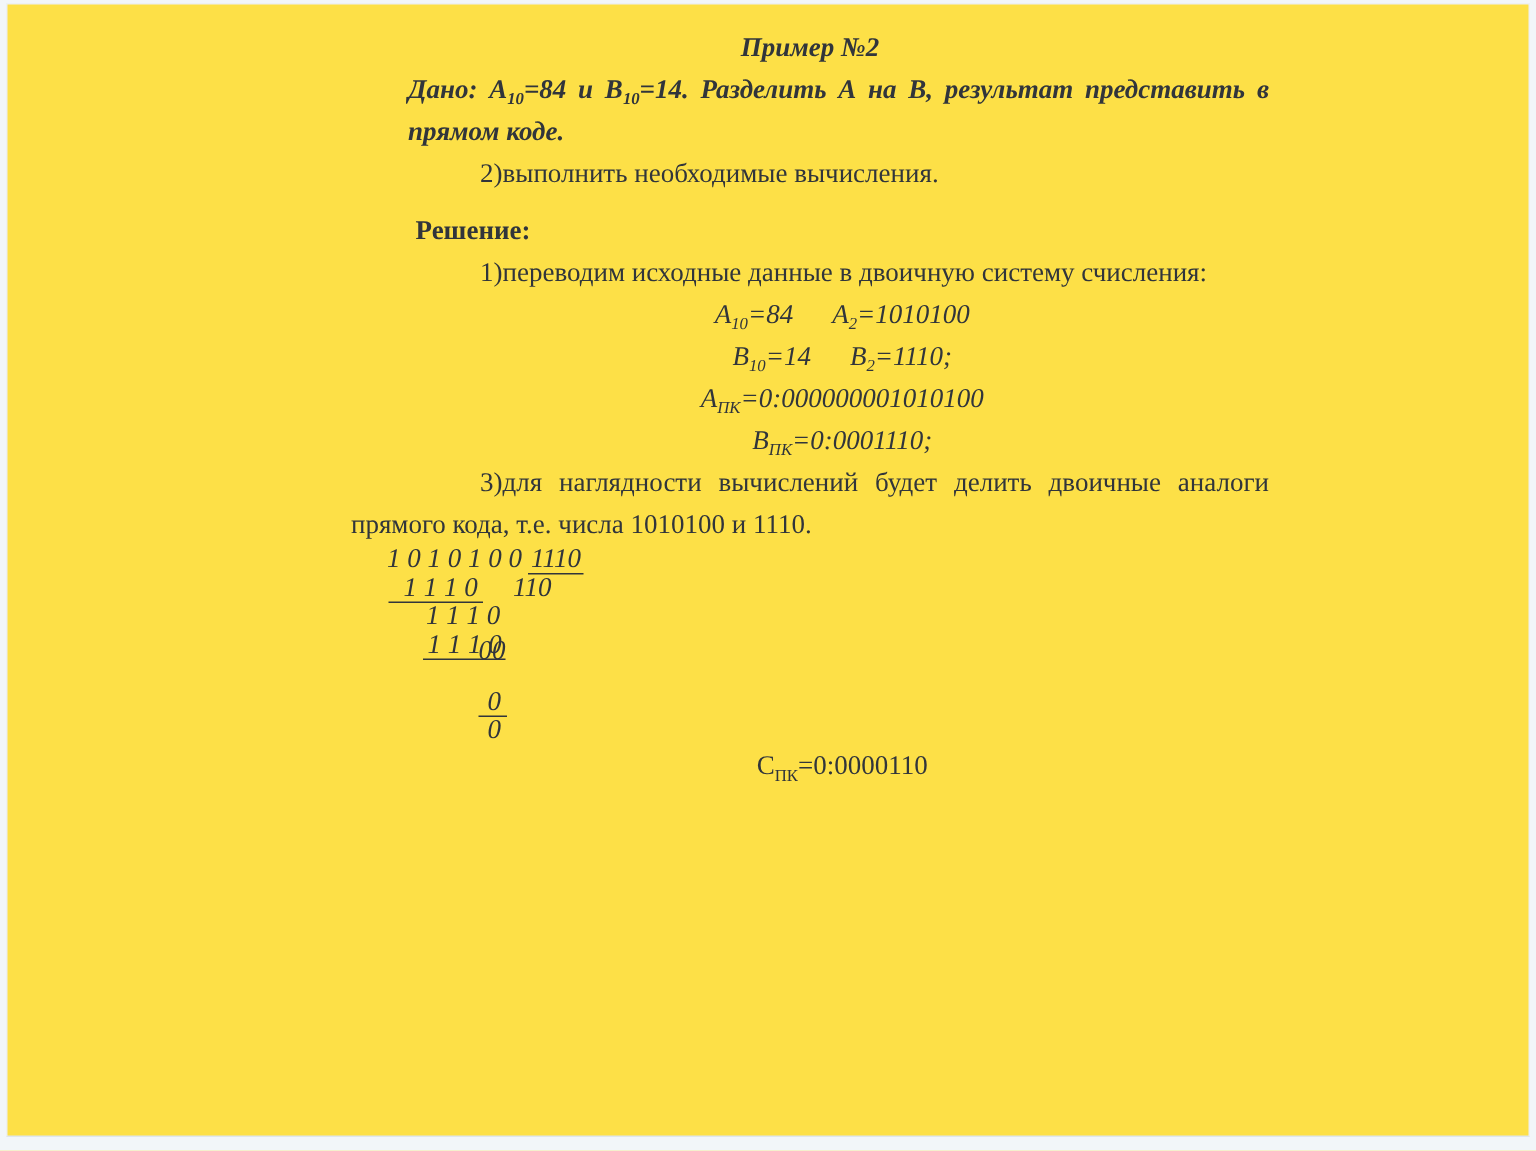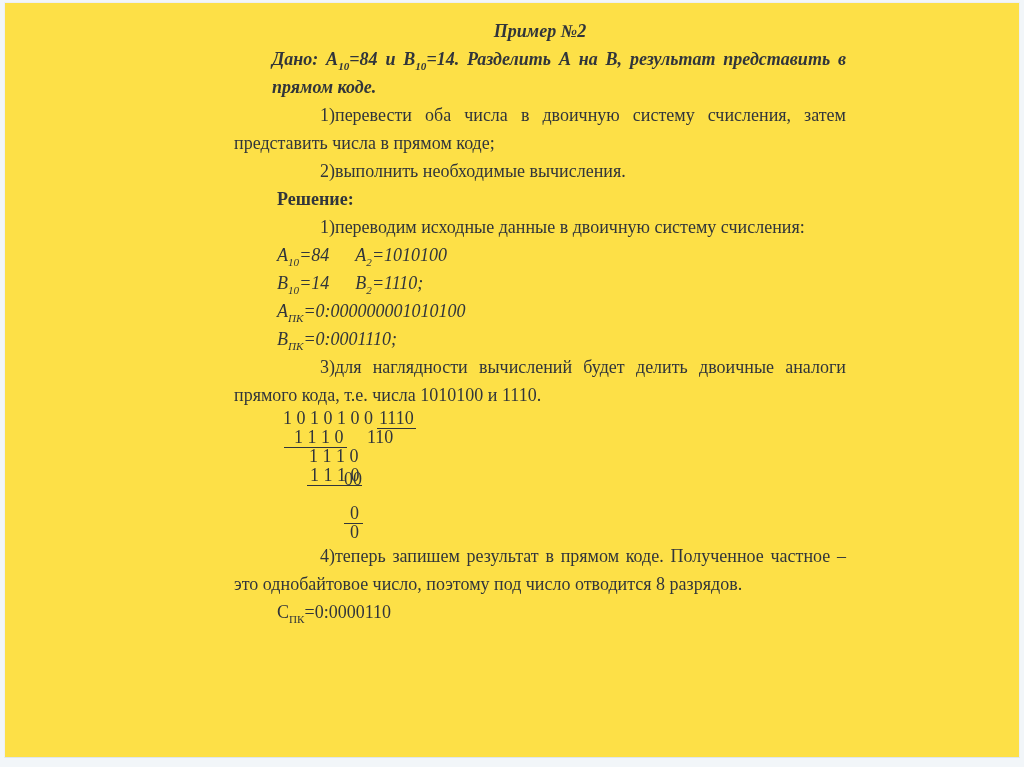--- a/index.html
+++ b/index.html
@@ -26,54 +26,54 @@
   }
   p { margin: 0; line-height: 28px; text-align: justify; }
   .title {
     text-align: center;
     font-weight: bold;
     font-style: italic;
   }
   .given { font-weight: bold; font-style: italic; margin-left: 38px; }
   .heading { font-weight: bold; text-align: left; text-indent: 43px; }
   .mt-big { margin-top: 22px; }
-  .mt-med { }
+  .mt-med { margin-top: 10px; }
   .num-para { text-indent: 43px; }
   .num { display: inline-block; min-width: 43px; }
   .formula {
     margin-left: 43px;
     font-style: italic;
-    text-align: left;
+    text-align: center;
   }
   .formula.upright { font-style: normal; }
   sub { font-size: 0.62em; line-height: 0; }
   .spacer { display: inline-block; width: 26px; }
   .division {
     position: relative;
-    margin-left: 49px;
+    margin-left: 24px;
     height: 133px;
     font-size: 18px;
     line-height: 19px;
     text-align: right;
+    font-style: italic;
   }
   .cell { position: absolute; white-space: pre; }
   .u { border-bottom: 1.6px solid #31353b; }
 </style>
 </head>
 <body>
 
 <div class="page">
   <div class="content">
 
     <p class="title">Пример №2</p>
 
     <p class="given"><span>Дано: A</span><sub>10</sub><span>=84 и B</span><sub>10</sub><span>=14. Разделить А на В, результат представить в прямом коде.</span></p>
 
 
-    <p class="num-para"><span class="num">1)</span><span>перевести оба числа в двоичную систему счисления, затем представить числа в прямом коде;</span></p>
 
     <p class="num-para"><span class="num">2)</span><span>выполнить необходимые вычисления.</span></p>
 
     <p class="heading mt-med">Решение:</p>
 
     <p class="num-para"><span class="num">1)</span><span>переводим исходные данные в двоичную систему счисления:</span></p>
 
     <p class="formula"><span>A</span><sub>10</sub><span>=84</span><span class="spacer"></span><span>A</span><sub>2</sub><span>=1010100</span></p>
 
     <p class="formula"><span>B</span><sub>10</sub><span>=14</span><span class="spacer"></span><span>B</span><sub>2</sub><span>=1110;</span></p>
@@ -90,18 +90,17 @@
       <span class="cell u" style="left:94px; top:0; padding:0 2px;">1110</span>
       <span class="cell" style="left:84px; top:19px;">110</span>
       <span class="cell u" style="left:1px; top:19px; padding:0 3px 0 10px;">1 1 1 0</span>
       <span class="cell" style="left:26px; top:38px;">1 1 1 0</span>
       <span class="cell u" style="left:24px; top:57px; padding:0 2px 0 3px;">1 1 1 0</span>
       <span class="cell" style="left:61px; top:61px;">00</span>
       <span class="cell u" style="left:61px; top:95px; padding:0 4px 0 6px;">0</span>
       <span class="cell" style="left:67px; top:114px;">0</span>
     </div>
 
-    <p class="num-para"><span class="num">4)</span><span>теперь запишем результат в прямом коде. Полученное частное – это однобайтовое число, поэтому под число отводится 8 разрядов.</span></p>
 
     <p class="formula upright"><span>C</span><sub>ПК</sub><span>=0:0000110</span></p>
 
   </div>
 </div>
 
 </body></html>

